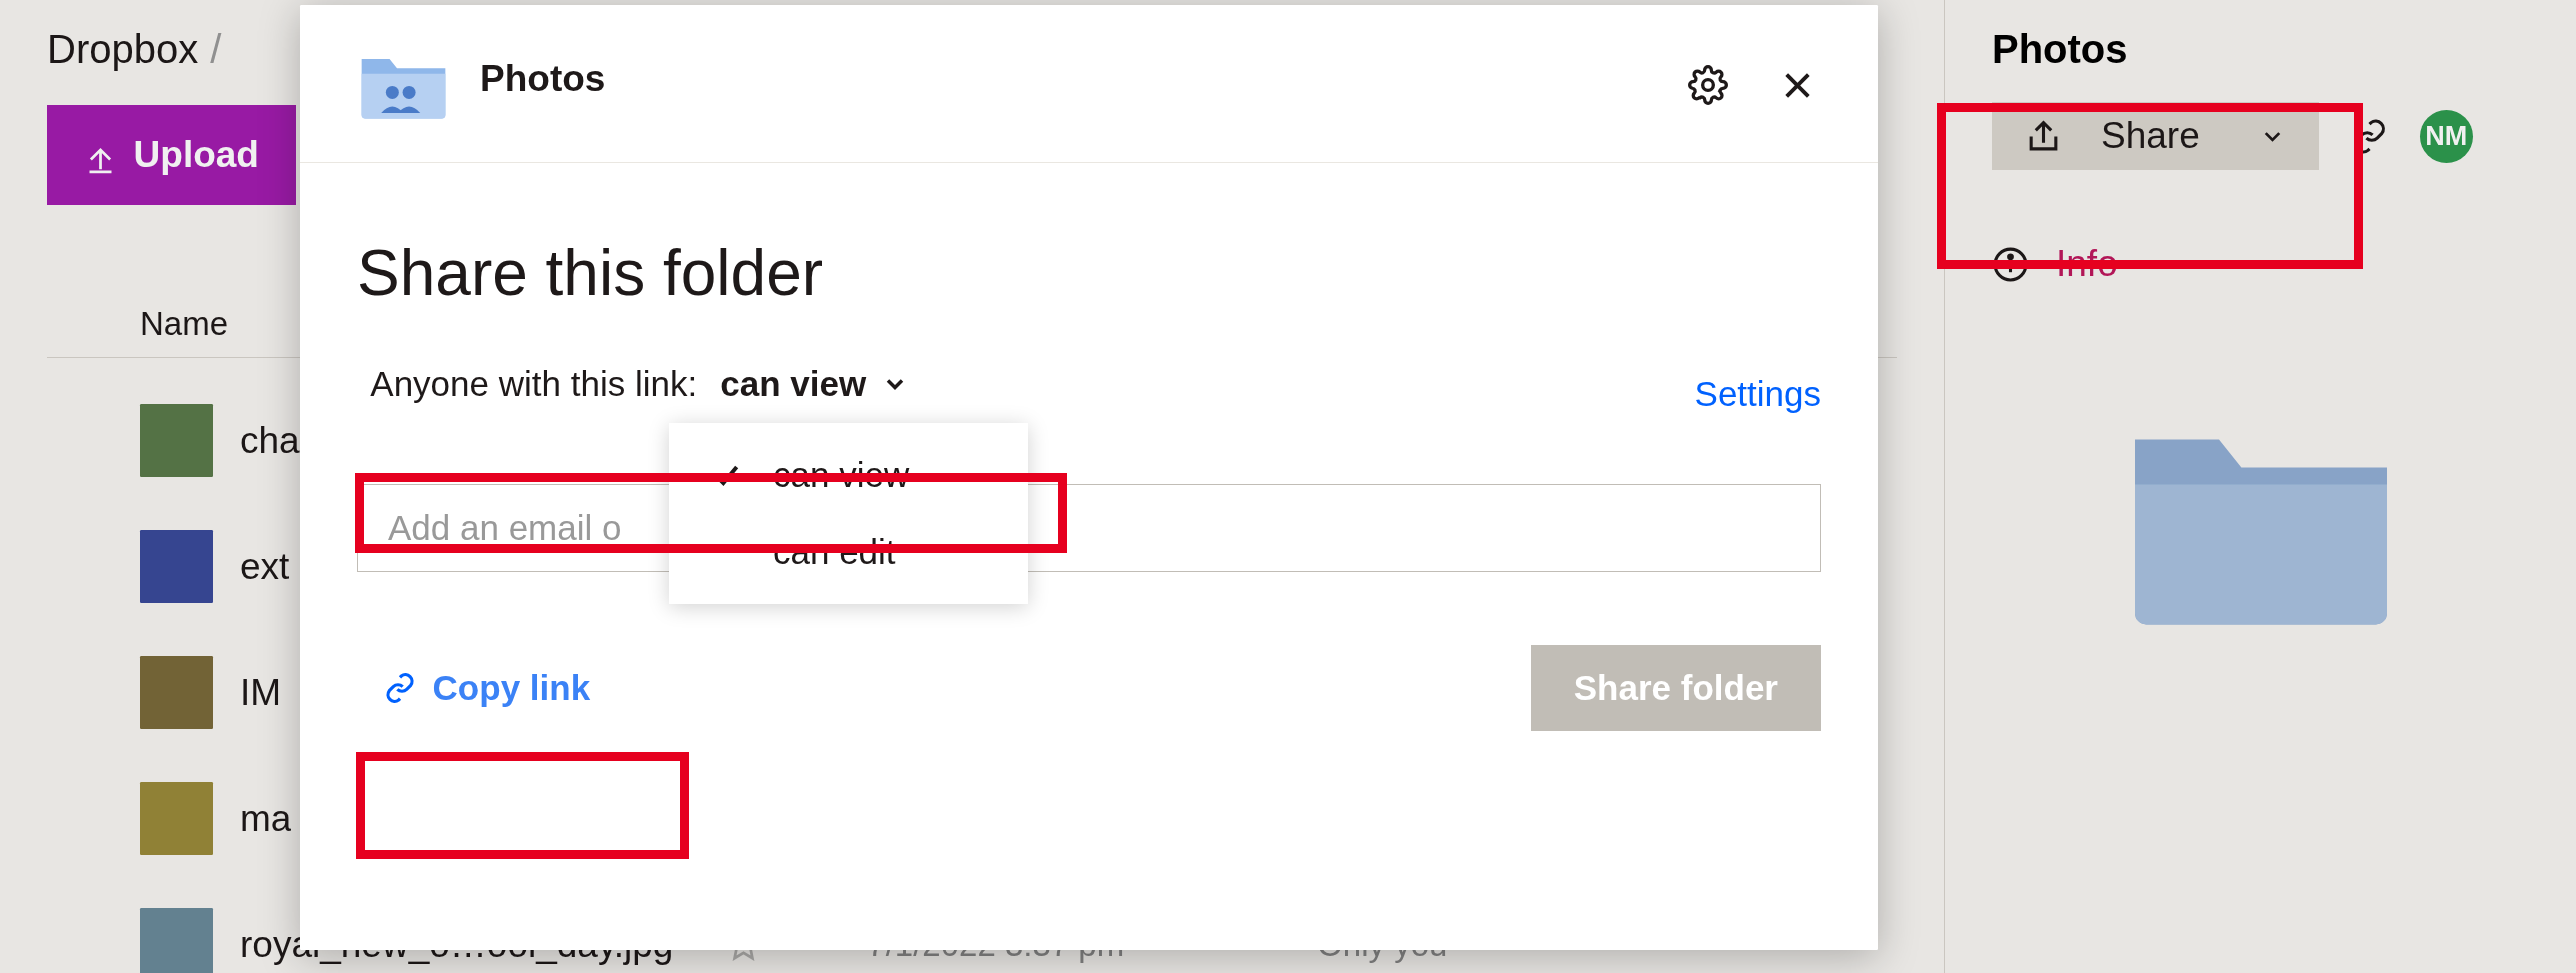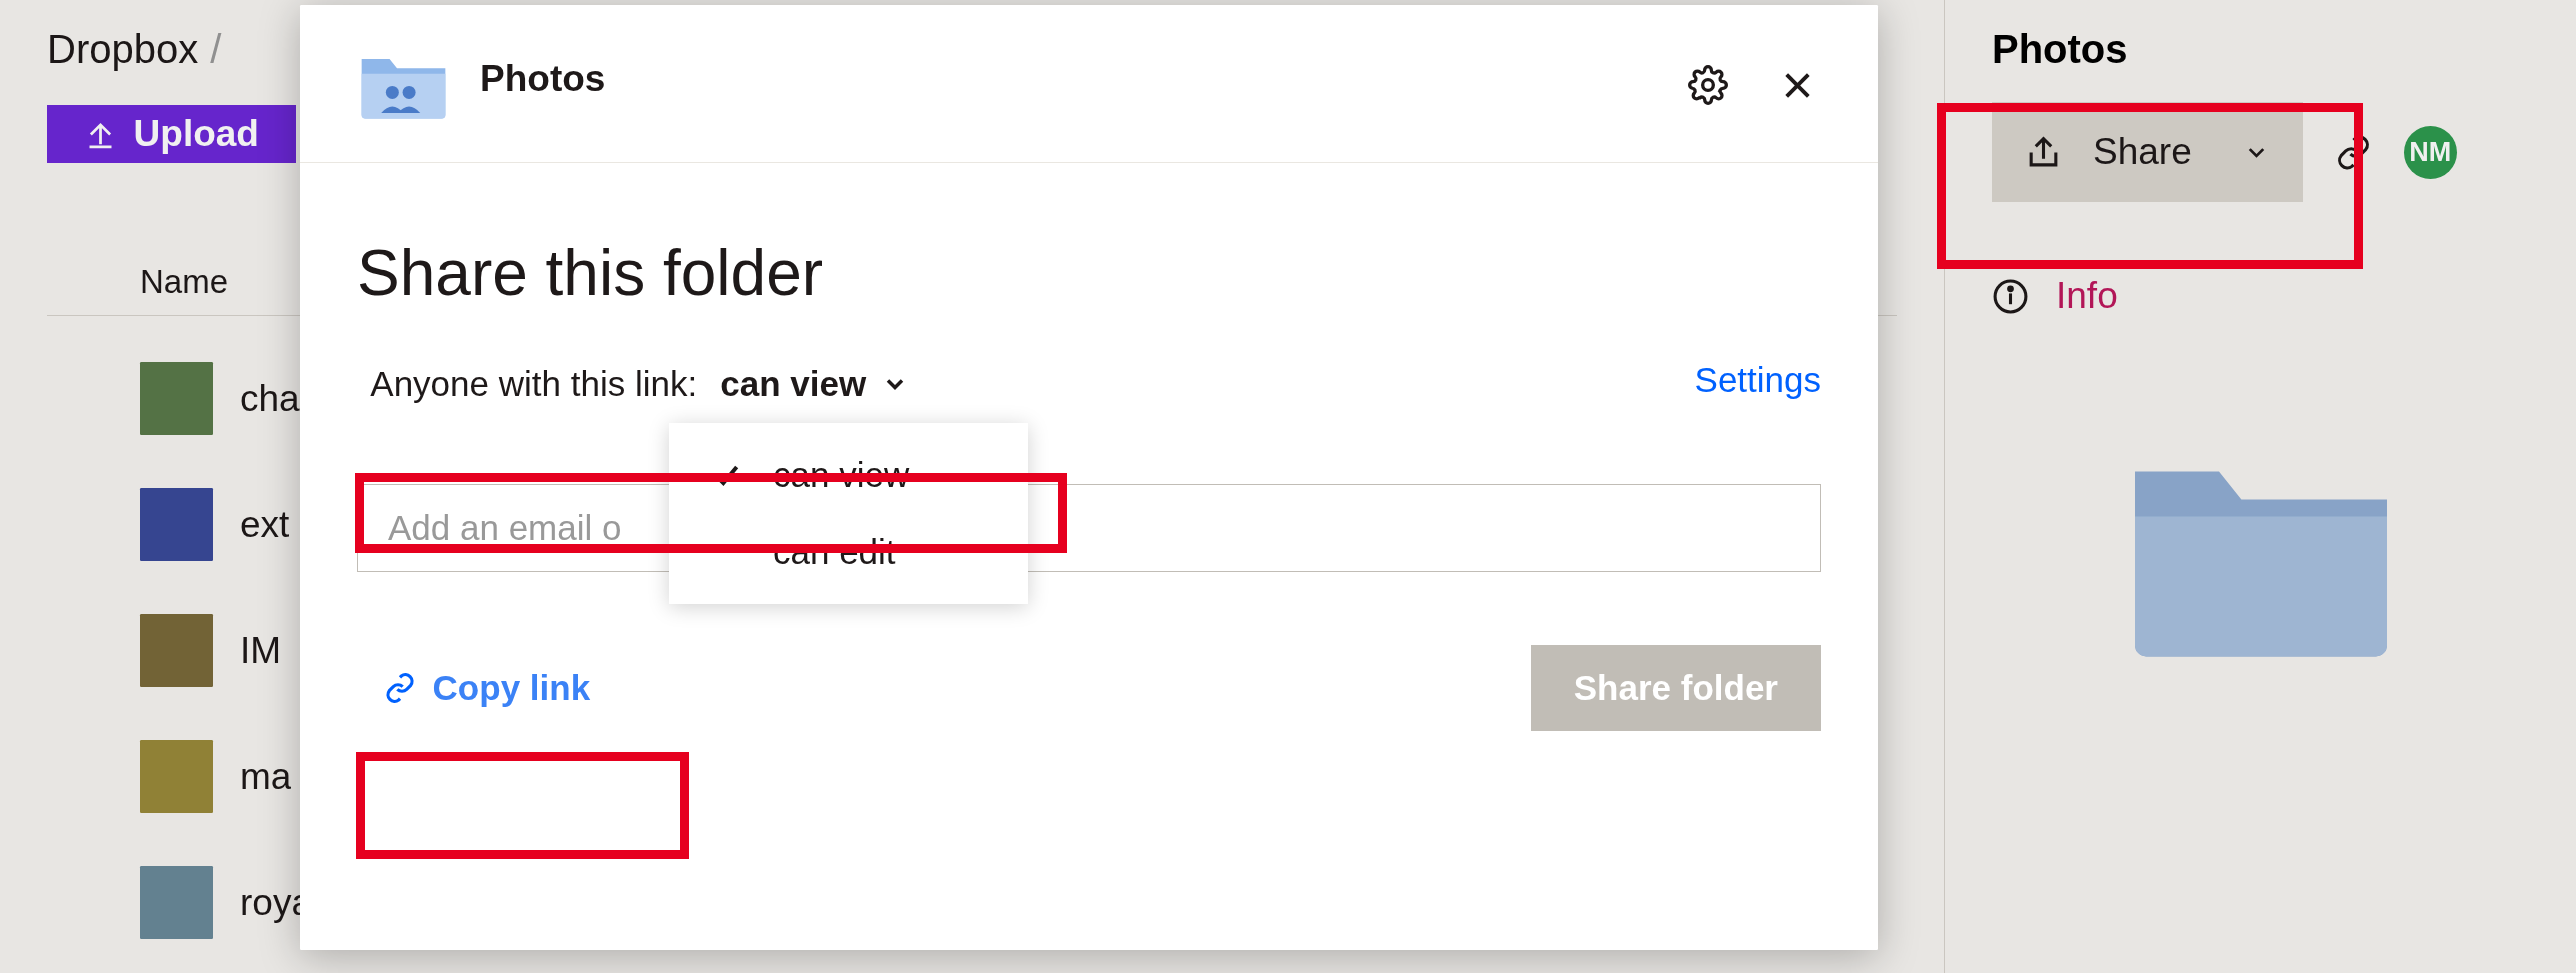--- a/index.html
+++ b/index.html
@@ -36,27 +36,27 @@
     font-size: 40px;
     color: #1e1919;
     display: flex;
     align-items: center;
     gap: 12px;
     margin-bottom: 33px;
   }
   .breadcrumb .sep { color: #999; }
   .upload-btn {
     display: inline-flex;
-    align-items: center;
+    align-items: flex-end;
     gap: 16.6px;
-    background: #6d28d9;
+    background: #a21caf;
     color: #fff;
     font-size: 37px;
     font-weight: 600;
-    padding: 8px 37px;
+    padding: 29px 37px;
   }
   .table-header {
     margin-top: 87px;
     padding: 13.3px 0;
     border-bottom: 1.3px solid #d7d3cc;
     display: flex;
   }
   .table-header .col-name {
     font-size: 33px;
     color: #1e1919;
@@ -110,23 +110,23 @@
   }
   .share-row {
     display: flex;
     align-items: center;
     gap: 27px;
     margin-bottom: 73px;
   }
   .share-btn {
     display: inline-flex;
     align-items: center;
-    gap: 31px;
+    gap: 39px;
     background: #dad6cf;
-    padding: 29px 33px;
+    padding: 13px 33px;
     font-size: 37px;
     color: #1e1919;
   }
   .share-btn .chev { margin-left: 20px; }
   .link-icon-btn {
     width: 47px;
     height: 47px;
     display: flex;
     align-items: center;
     justify-content: center;
@@ -214,21 +214,21 @@
     position: relative;
   }
   .share-heading {
     font-size: 64px;
     font-weight: 500;
     color: #1e1919;
     margin-bottom: 50px;
   }
   .perm-row {
     display: flex;
-    align-items: flex-start;
+    align-items: flex-end;
     justify-content: space-between;
     margin-bottom: 70px;
   }
   .perm-left {
     display: flex;
     align-items: baseline;
     gap: 6.7px;
     font-size: 35px;
     color: #1e1919;
     padding: 3.3px 13.3px 10px 13.3px;

